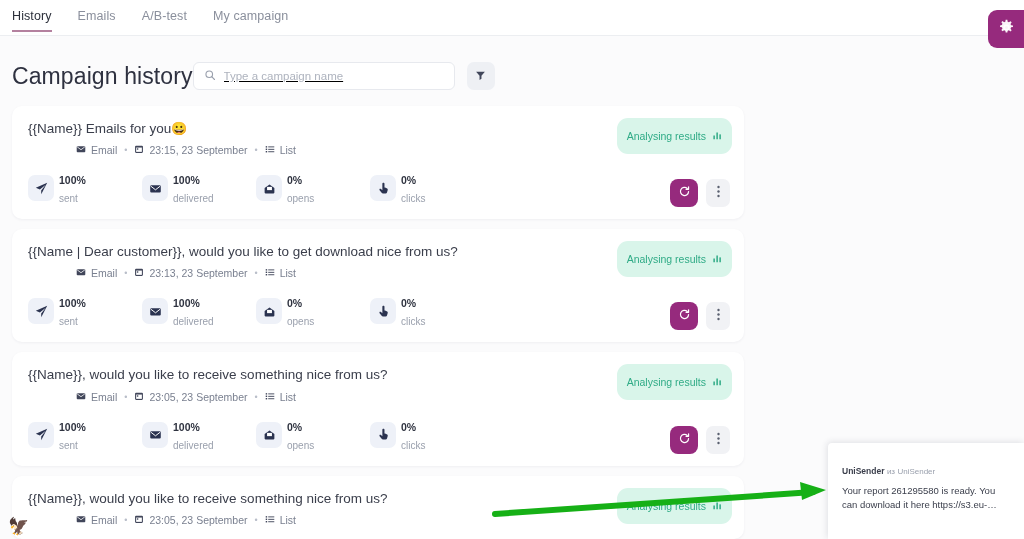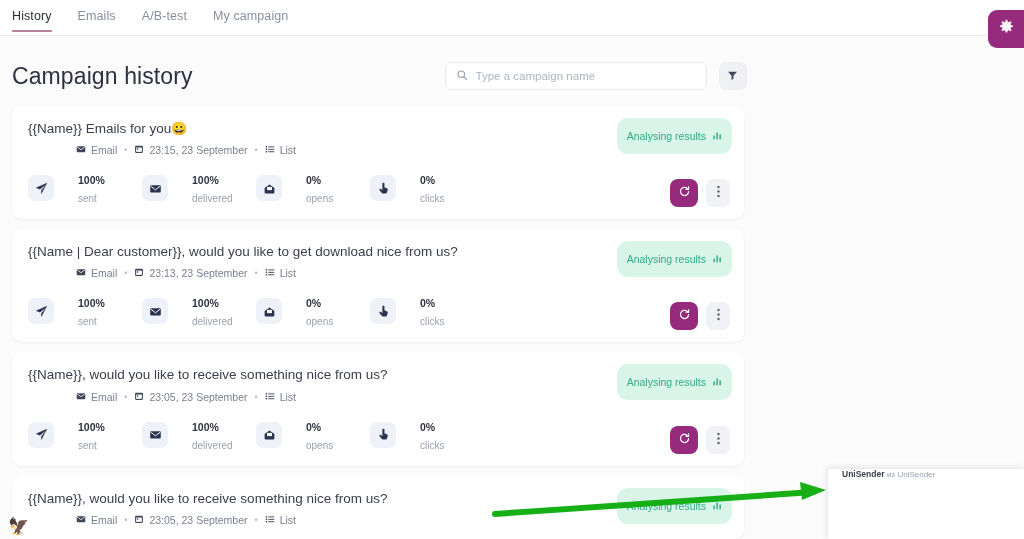--- a/index.html
+++ b/index.html
@@ -37,24 +37,24 @@
     padding: 18px 4px 0 12px;
     height: 62px;
   }
   .page-title {
     font-size: 23px;
     color: #2e3140;
     font-weight: 400;
     letter-spacing: .1px;
   }
   .search-wrap {
-    margin-left: 252px;
     display: flex;
     align-items: center;
     gap: 12px;
+    text-decoration: underline;
   }
   .search-box {
     width: 262px; height: 28px;
     border: 1px solid #e7e9ee;
     border-radius: 6px;
     background: #fff;
     display: flex; align-items: center;
     padding: 0 10px; gap: 8px;
   }
   .search-box input {
@@ -110,21 +110,21 @@
     gap: 7px;
     margin-top: 7px;
     font-size: 10.5px;
     color: #7a8090;
     margin-left: 48px;
   }
   .meta .dot { color: #b9bec9; font-size: 9px; }
   .meta-item { display: flex; align-items: center; gap: 5px; }
 
   .metrics { display: flex; align-items: center; margin-top: 14px; }
-  .metric { display: flex; align-items: center; gap: 24px; width: 114px; }
+  .metric { display: flex; align-items: center; gap: 5px; width: 114px; }
   .metric-icon {
     width: 26px; height: 26px;
     border-radius: 7px;
     background: #eef1f8;
     display: flex; align-items: center; justify-content: center;
     flex: 0 0 26px;
   }
   .metric-val { font-size: 10.5px; font-weight: bold; color: #2f3340; line-height: 1.25; }
   .metric-lbl { font-size: 10px; color: #9aa0ad; line-height: 1.25; }
 
@@ -154,25 +154,25 @@
     background: #962a7d;
     border-radius: 9px 0 0 9px;
     display: flex; align-items: center; justify-content: center;
     cursor: pointer;
   }
 
   
   .toast {
     position: absolute;
     right: 0; bottom: 0;
-    width: 196px; height: 70px;
+    width: 196px; height: 96px;
     background: #fff;
     border-radius: 4px 0 0 0;
     box-shadow: -1px -1px 6px rgba(40,45,70,.13);
-    padding: 0 12px 0 14px;
+    padding: 23px 12px 0 14px;
     overflow: hidden;
   }
   .toast-head { font-size: 8.5px; color: #3a3e4b; margin-bottom: 8px; }
   .toast-head b { font-weight: bold; }
   .toast-head .from { color: #9aa0ad; font-size: 8px; }
   .toast-body { font-size: 9.5px; color: #3a3e4b; line-height: 1.45; }
   .toast-mascot {
     position: absolute;
     left: 8px; bottom: 2px;
     font-size: 17px;
@@ -647,14 +647,15 @@
   <line x1="495" y1="514" x2="813" y2="492" stroke="#16b016" stroke-width="6" stroke-linecap="round"></line>
   <polygon points="826,490 800,482 802,500" fill="#16b016"></polygon>
 </svg>
 
 <div class="toast">
   <div class="toast-head">
     <b>UniSender</b>
     <span class="from">из</span>
     <span class="from">UniSender</span>
   </div>
+  <div class="toast-body">Your report 261295580 is ready. You can download it here https://s3.eu-…</div>
 </div>
 <div class="toast-mascot">🦅</div>
 
 </body></html>

